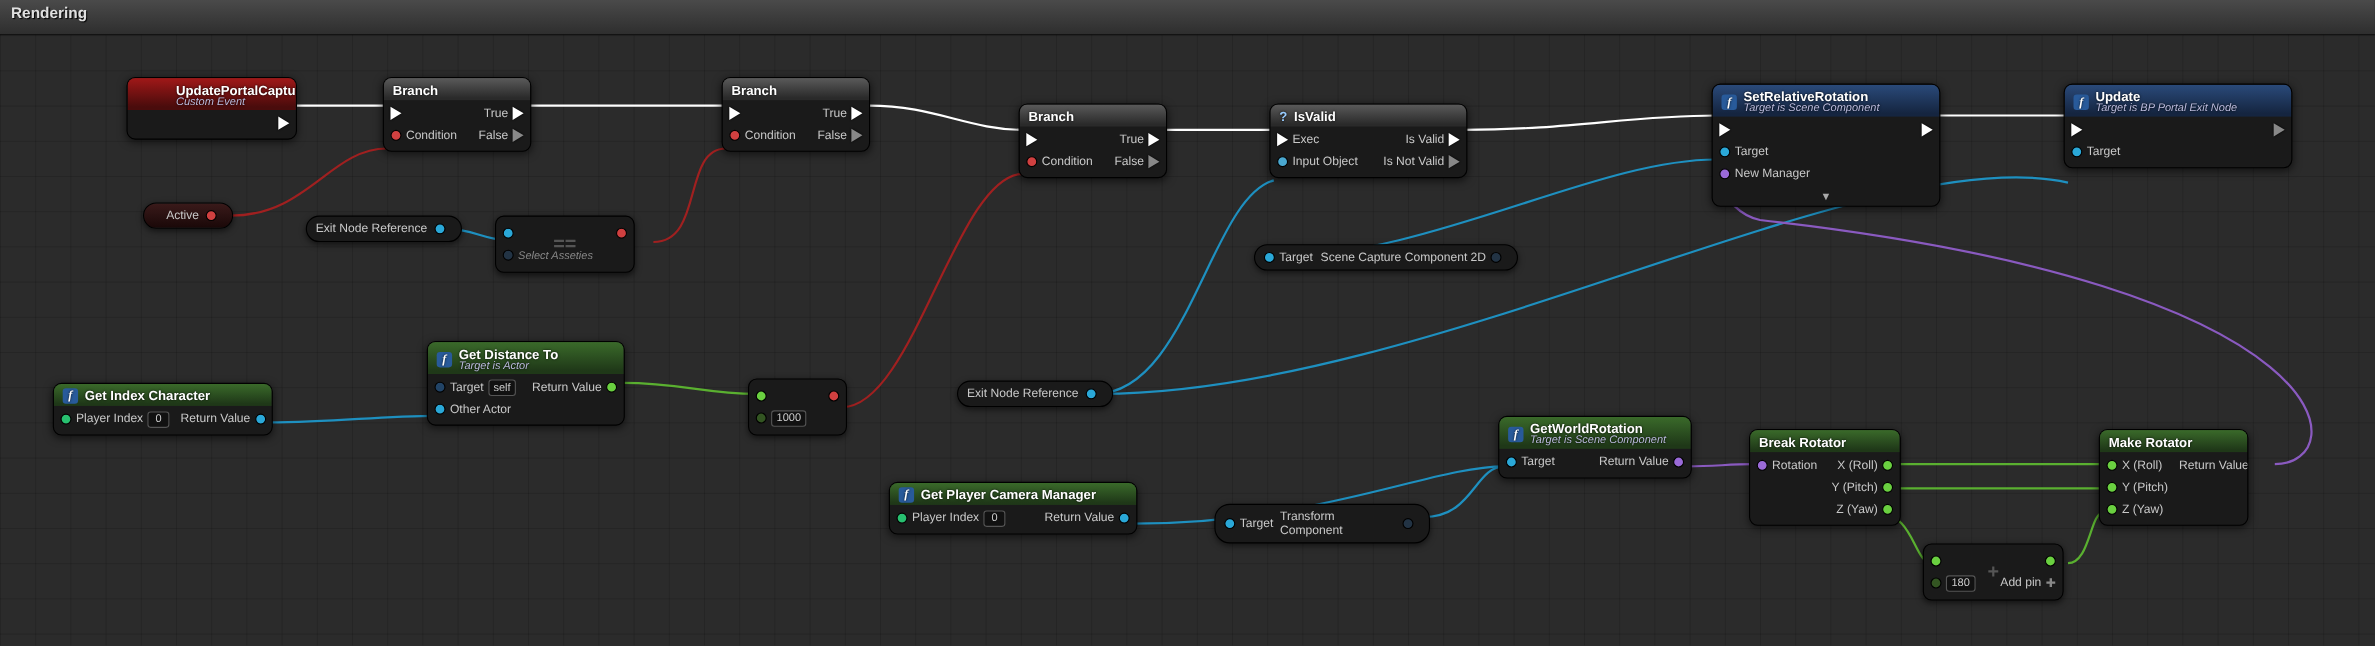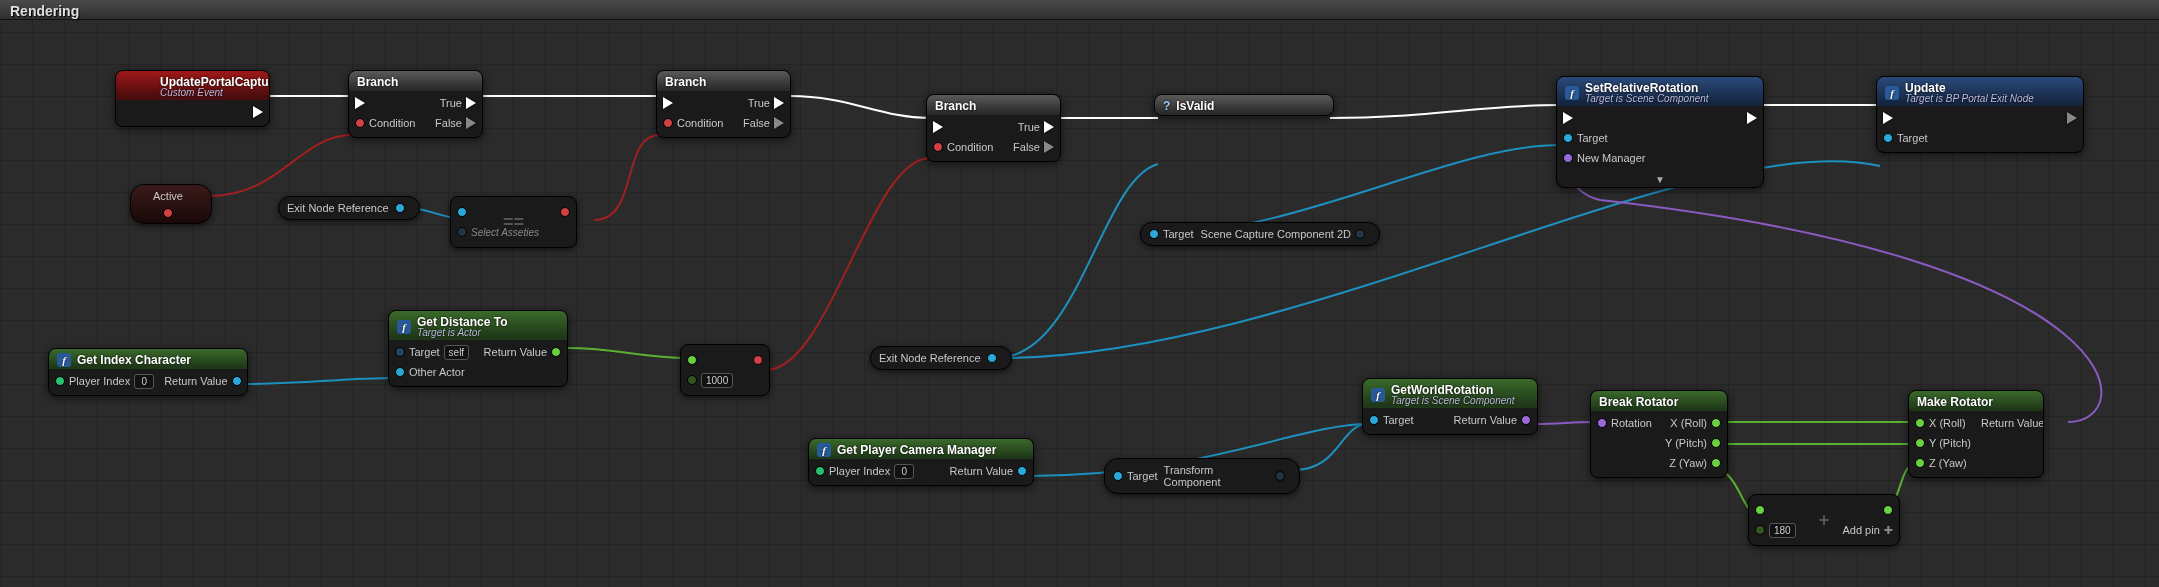--- a/index.html
+++ b/index.html
@@ -16,21 +16,21 @@
   .grid {
     position: absolute; inset: 0;
     background-color: #2b2b2b;
     background-image:
       linear-gradient(to right, rgba(0,0,0,0.15) 1px, transparent 1px),
       linear-gradient(to bottom, rgba(0,0,0,0.15) 1px, transparent 1px);
     background-size: 32px 32px;
   }
   .header-bar {
     position: absolute; top: 0; left: 0; right: 0;
-    height: 20px;
+    height: 32px;
     background: linear-gradient(to bottom, #4a4a4a, #2e2e2e);
     border-bottom: 1px solid #111;
     padding: 3px 10px;
     font-weight: bold;
     color: #e0e0e0;
     font-size: 14px;
     text-shadow: 1px 1px 1px #000;
   }
   svg.wires {
     position: absolute; inset: 0;
@@ -315,20 +315,42 @@
         </div>
     </div>
   </div>
 </div>
 
 <div class="node" style="left:1154px; top:94px; width:180px;">
   <div class="node-header hdr-grey">
     <span style="color:#9cf">?</span>
     <span>IsValid</span>
   </div>
+  <div class="node-body">
+    <div class="col">
+      <div class="pin">
+          <span class="pin-exec"></span>
+          <span>Exec</span>
+        </div>
+      <div class="pin">
+          <span class="pin-dot c-wild"></span>
+          <span>Input Object</span>
+        </div>
+    </div>
+    <div class="col right">
+      <div class="pin out">
+          <span class="pin-exec"></span>
+          <span>Is Valid</span>
+        </div>
+      <div class="pin out">
+          <span class="pin-exec hollow"></span>
+          <span>Is Not Valid</span>
+        </div>
+    </div>
+  </div>
 </div>
 
 <div class="node" style="left:1556px; top:76px; width:208px;">
   <div class="node-header hdr-blue">
     <span class="icon-f">f</span>
     <span style="flex:1">
       <span>SetRelativeRotation</span>
       <span class="sub">Target is Scene Component</span>
     </span>
   </div>
@@ -374,21 +396,21 @@
         </div>
     </div>
     <div class="col right">
       <div class="pin out">
           <span class="pin-exec hollow"></span>
         </div>
     </div>
   </div>
 </div>
 
-<div class="pill" style="left:130px; top:184px; width:82px; justify-content:flex-end; background:linear-gradient(#3a1a1a,#1a0808);flex-direction:column;">
+<div class="pill" style="left:130px; top:184px; width:82px; justify-content:flex-end; background:linear-gradient(#3a1a1a,#1a0808);">
   <span>Active</span>
   <span class="pin-dot c-red"></span>
 </div>
 
 <div class="pill" style="left:278px; top:196px;">
   <span>Exit Node Reference</span>
   <span class="pin-dot c-blue"></span>
 </div>
 
 <div class="compact" style="left:450px; top:196px; width:127px; height:52px;">
@@ -603,21 +625,21 @@
     </div>
     <div class="col right">
       <div class="pin out">
           <span class="pin-dot c-purple"></span>
           <span>Return Value</span>
         </div>
     </div>
   </div>
 </div>
 
-<div class="compact" style="left:1748px; top:494px; width:152px; height:52px;">
+<div class="compact" style="left:1748px; top:494px; width:128px; height:52px;">
   <div class="compact-body">
     <div class="col">
       <div class="pin">
           <span class="pin-dot c-green"></span>
         </div>
       <div class="pin">
           <span class="pin-dot c-green" style="background:#335522"></span>
           <span class="mini-input">180</span>
         </div>
     </div>

